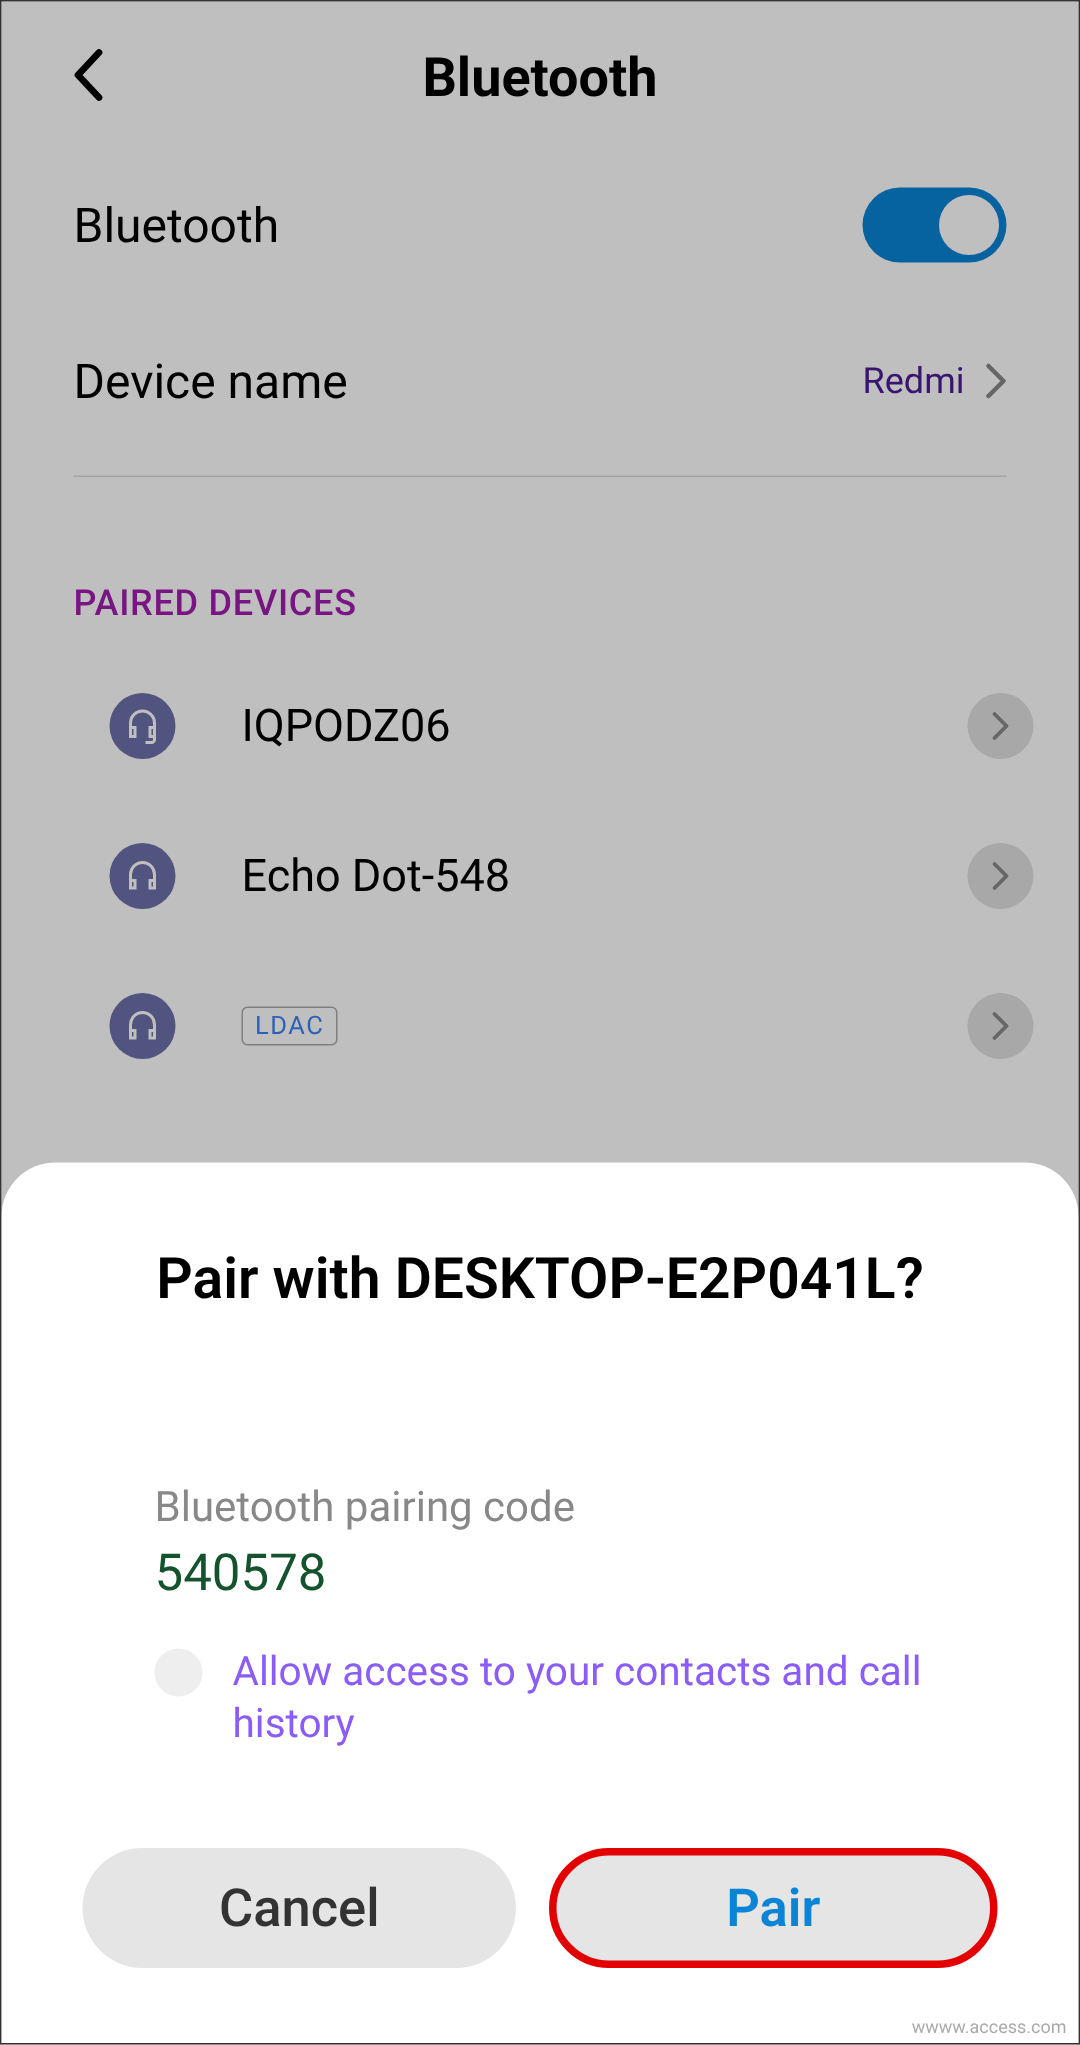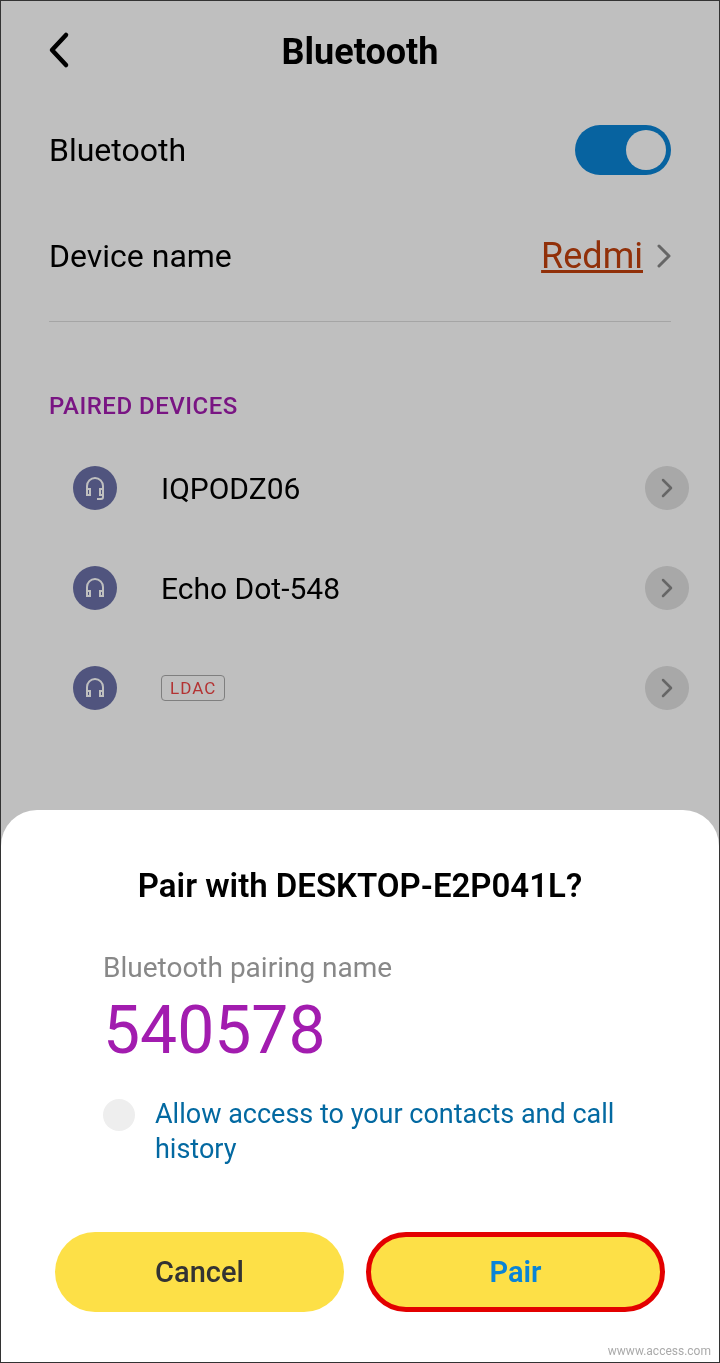--- a/index.html
+++ b/index.html
@@ -75,23 +75,22 @@
       align-items: center;
       justify-content: space-between;
       padding: 30px 48px 44px;
     }
     .device-value-wrap {
       display: flex;
       align-items: center;
       gap: 14px;
     }
     .device-value {
-      font-size: 36px;
-      color: #c2410c;
-      text-decoration: underline;
+      font-size: 24px;
+      color: #4c1d95;
     }
     .divider {
       height: 1px;
       background: #ddd;
       margin: 0 48px;
     }
     .section-header {
       padding: 70px 48px 18px;
       font-size: 24px;
       color: #a21caf;
@@ -117,21 +116,21 @@
     .device-name {
       flex: 1;
       font-size: 30px;
       color: #000;
       display: flex;
       align-items: center;
       gap: 12px;
     }
     .ldac-badge {
       font-size: 17px;
-      color: #ef4444;
+      color: #3b82f6;
       border: 1px solid #aaa;
       border-radius: 4px;
       padding: 2px 8px;
       letter-spacing: 1px;
     }
     .chevron-circle {
       width: 44px;
       height: 44px;
       background: #e0e0e0;
       border-radius: 50%;
@@ -145,34 +144,34 @@
       bottom: 0;
       left: 0;
       right: 0;
       background: #fff;
       border-radius: 36px 36px 0 0;
       z-index: 2;
       padding: 56px 48px 50px;
     }
     .modal-title {
       text-align: center;
-      font-size: 33px;
+      font-size: 38px;
       font-weight: 600;
       color: #000;
-      margin-bottom: 46px;
+      margin-bottom: 113px;
     }
     .code-label {
       font-size: 28px;
       color: #888;
       margin-bottom: 8px;
       padding-left: 54px;
     }
     .code-value {
-      font-size: 66px;
-      color: #a21caf;
+      font-size: 34px;
+      color: #14532d;
       font-weight: 400;
       padding-left: 54px;
       margin-bottom: 28px;
     }
     .checkbox-row {
       display: flex;
       align-items: flex-start;
       gap: 20px;
       padding-left: 54px;
       margin-bottom: 65px;
@@ -180,37 +179,37 @@
     .checkbox {
       width: 32px;
       height: 32px;
       border-radius: 50%;
       background: #eee;
       flex-shrink: 0;
       margin-top: 2px;
     }
     .checkbox-label {
       font-size: 27px;
-      color: #0369a1;
+      color: #8b5cf6;
       line-height: 1.3;
     }
     .modal-buttons {
       display: flex;
       gap: 22px;
       padding: 0 6px;
     }
     .btn {
       flex: 1;
       height: 80px;
       border-radius: 40px;
-      background: #fde047;
+      background: #e5e5e5;
       display: flex;
       align-items: center;
       justify-content: center;
-      font-size: 29px;
+      font-size: 35px;
       font-weight: 500;
       cursor: pointer;
     }
     .btn-cancel {
       color: #333;
     }
     .btn-pair {
       color: #0a84d6;
       font-weight: 600;
       border: 5px solid #e30000;
@@ -302,21 +301,21 @@
   </div>
   <div class="chevron-circle">
     <svg width="12" height="20" viewBox="0 0 12 20">
         <path d="M2 2 L10 10 L2 18" stroke="#888" stroke-width="2.5" fill="none" stroke-linecap="round" stroke-linejoin="round"></path>
       </svg>
   </div>
 </div>
 
 <div class="modal">
   <div class="modal-title">Pair with DESKTOP-E2P041L?</div>
-  <div class="code-label">Bluetooth pairing name</div>
+  <div class="code-label">Bluetooth pairing code</div>
   <div class="code-value">540578</div>
   <div class="checkbox-row">
     <div class="checkbox"></div>
     <div class="checkbox-label">Allow access to your contacts and call history</div>
   </div>
   <div class="modal-buttons">
     <div class="btn btn-cancel">Cancel</div>
     <div class="btn btn-pair">Pair</div>
   </div>
 </div>

